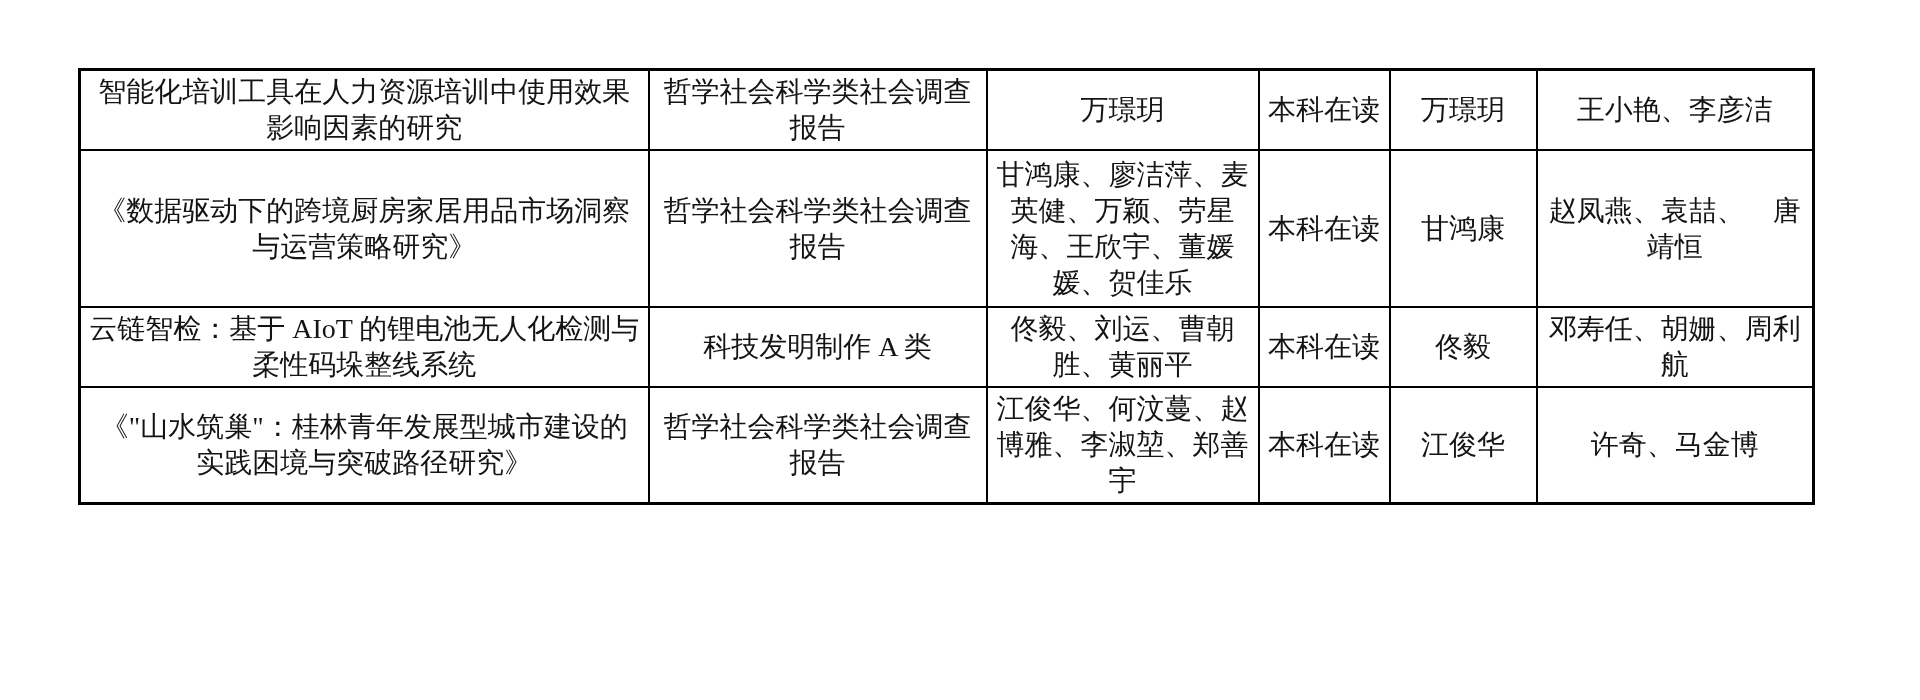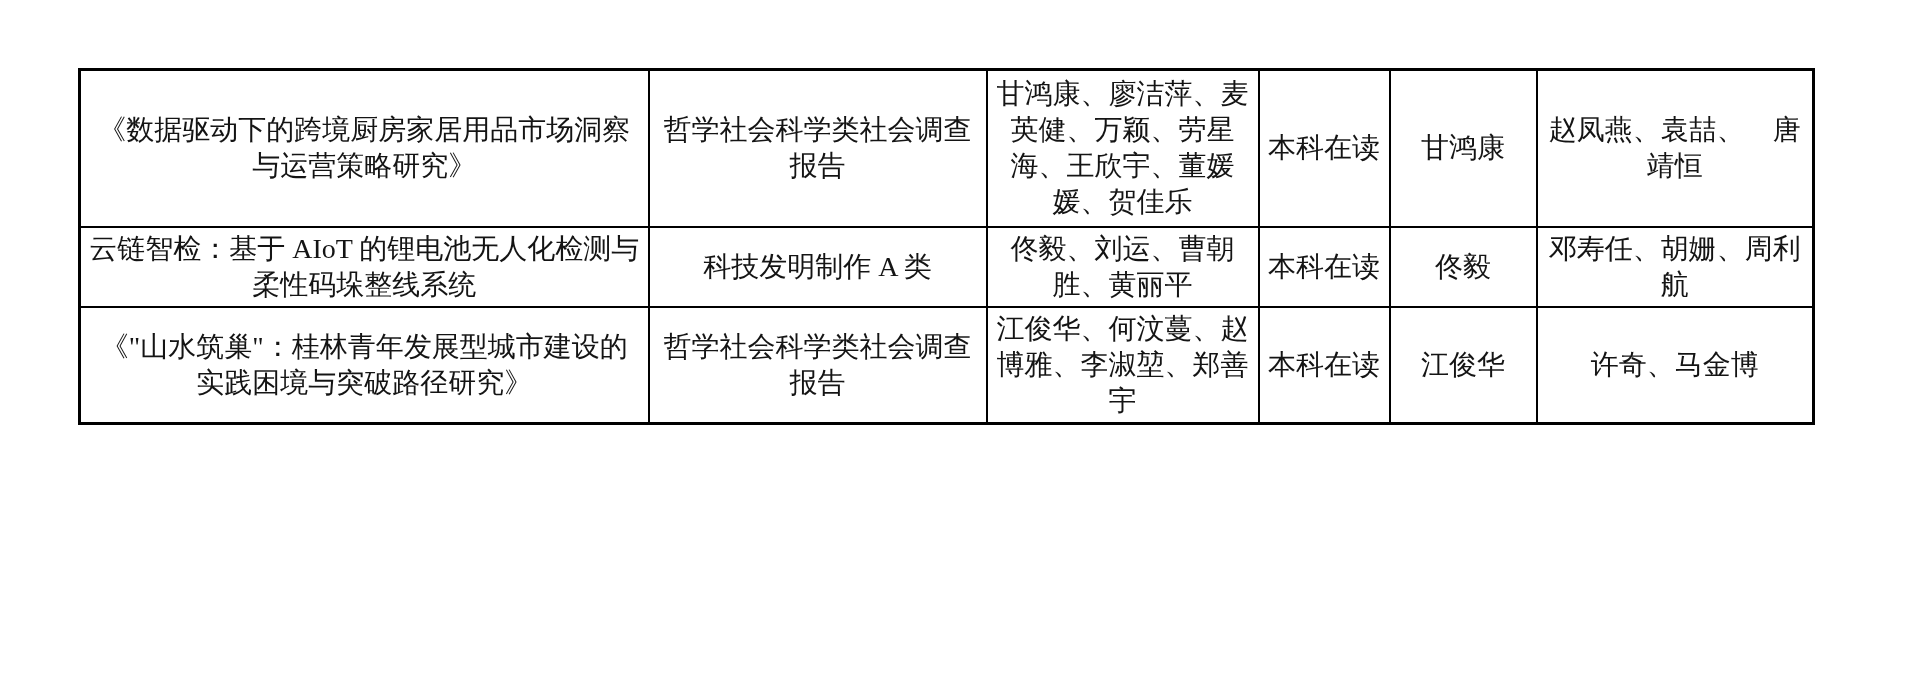--- a/index.html
+++ b/index.html
@@ -51,20 +51,28 @@
 <table class="doc-table">
   <colgroup>
     <col class="w-title">
     <col class="w-category">
     <col class="w-members">
     <col class="w-status">
     <col class="w-leader">
     <col class="w-advisors">
   </colgroup>
   <tbody>
+    <tr class="r2">
+      <td>智能化培训工具在人力资源培训中使用效果影响因素的研究</td>
+      <td>哲学社会科学类社会调查报告</td>
+      <td>万璟玥</td>
+      <td>本科在读</td>
+      <td>万璟玥</td>
+      <td>王小艳、李彦洁</td>
+    </tr>
     <tr class="r3">
       <td>《数据驱动下的跨境厨房家居用品市场洞察与运营策略研究》</td>
       <td>哲学社会科学类社会调查报告</td>
       <td>甘鸿康、廖洁萍、麦英健、万颖、劳星海、王欣宇、董媛媛、贺佳乐</td>
       <td>本科在读</td>
       <td>甘鸿康</td>
       <td>赵凤燕、袁喆、　唐靖恒</td>
     </tr>
     <tr class="r4">
       <td>云链智检：基于 AIoT 的锂电池无人化检测与柔性码垛整线系统</td>

